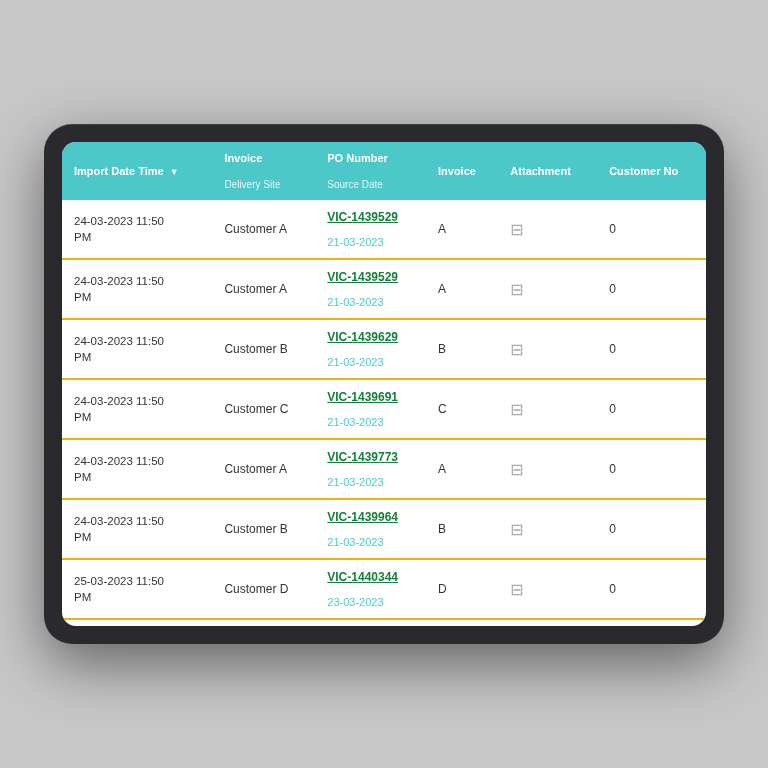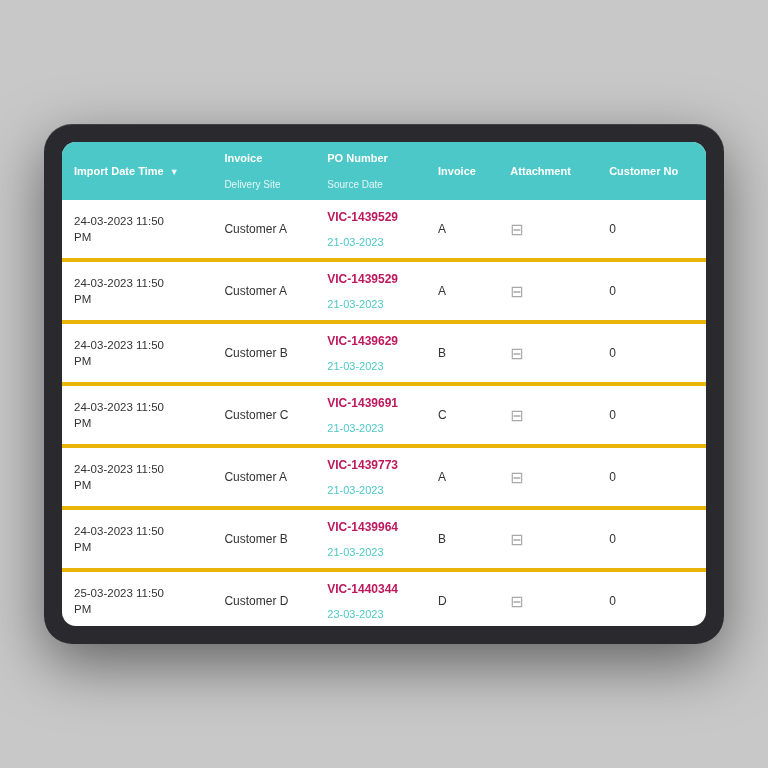--- a/index.html
+++ b/index.html
@@ -67,37 +67,38 @@
       margin-top: 15px;
     }
 
     thead th .sort-arrow {
       font-size: 9px;
       margin-left: 3px;
       color: rgba(255,255,255,0.9);
     }
 
     tbody tr {
-      border-bottom: 4px solid #eab308;
+      border-bottom: 2px solid #eab308;
     }
 
     tbody tr:last-child {
       border-bottom: none;
     }
 
     tbody td {
       padding: 10px 12px;
       color: #333;
       font-size: 12px;
       vertical-align: middle;
     }
 
     .po-number {
       font-weight: 600;
-      color: #be185d;
+      color: #15803d;
+      text-decoration: underline;
     }
 
     .order-date {
       color: #4dc8c8;
       font-size: 11px;
       margin-top: 12px;
     }
 
     .attachment-icon {
       color: #aaa;

